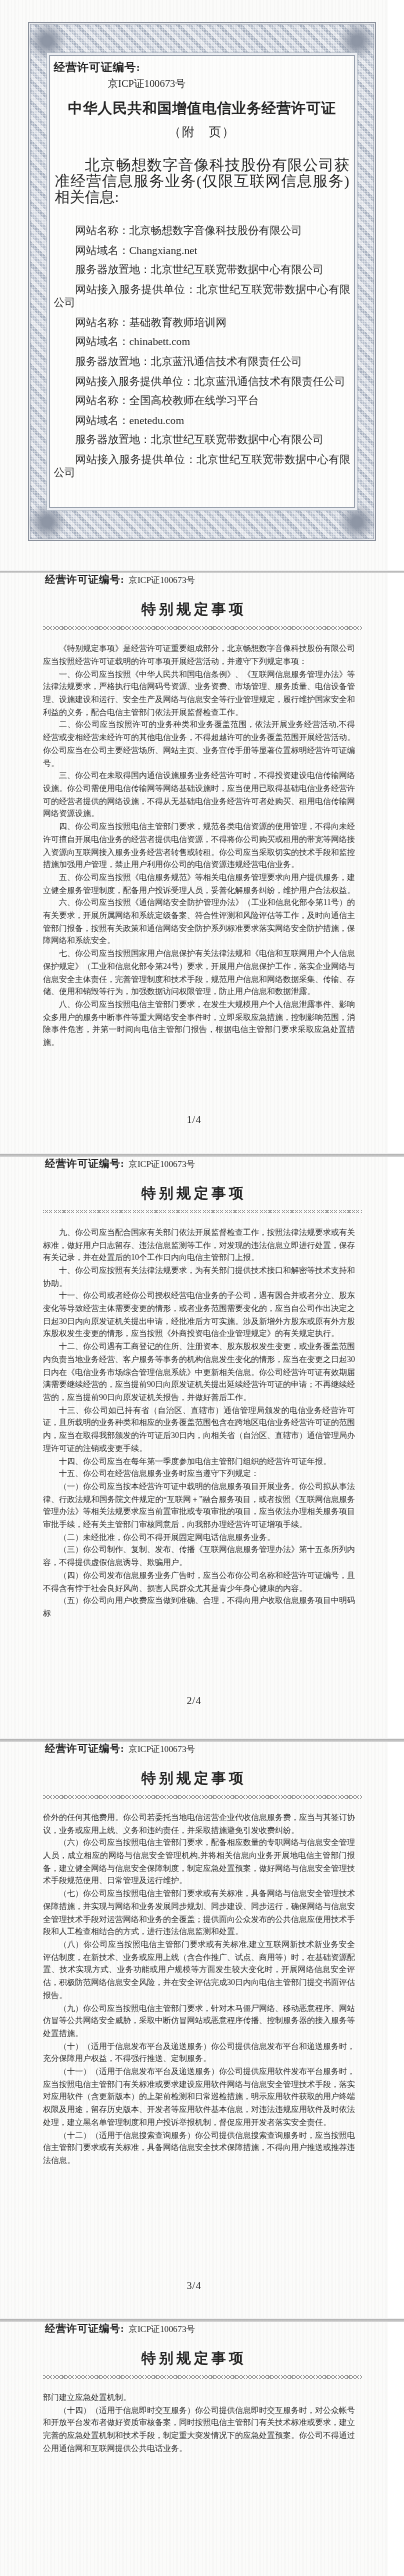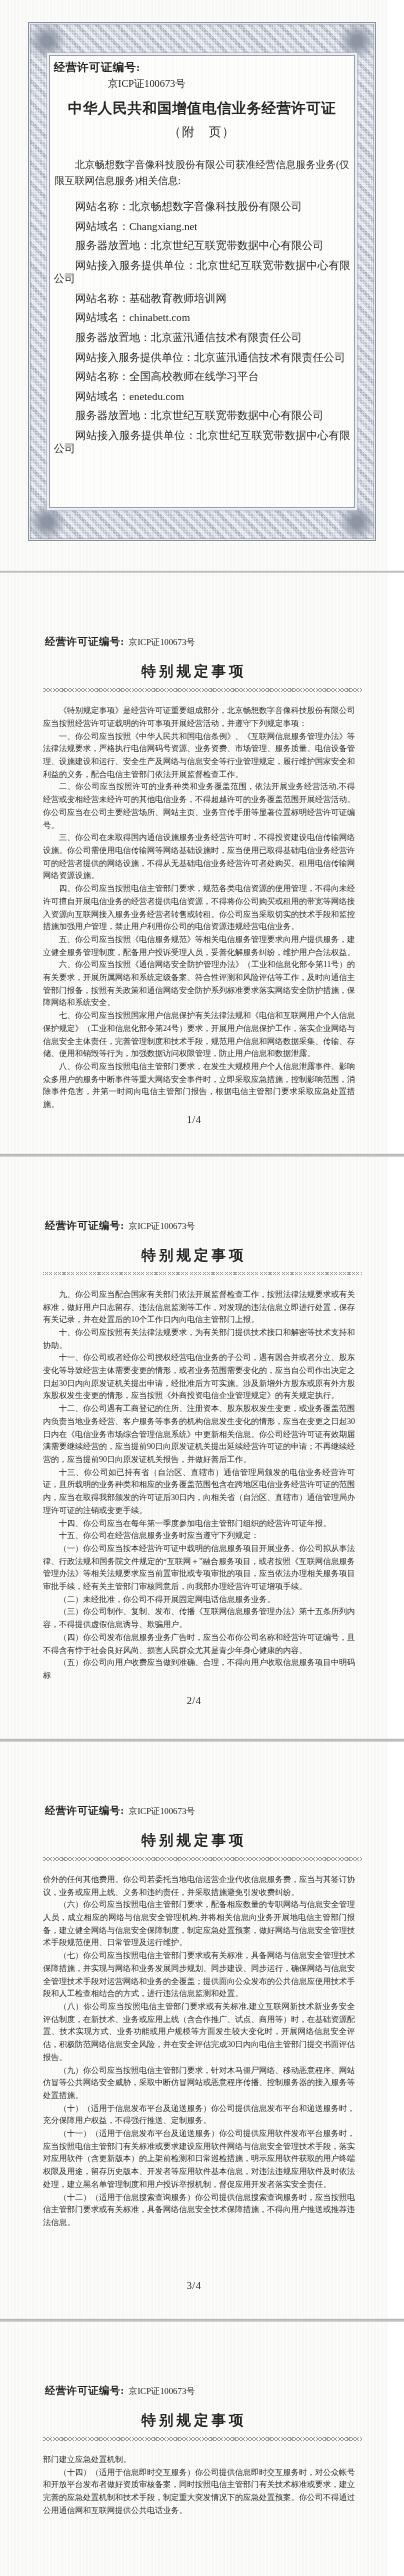--- a/index.html
+++ b/index.html
@@ -22,26 +22,26 @@
   .corner.tl{left:-2.1px;top:-2.1px}.corner.tr{right:-2.1px;top:-2.1px}
   .corner.bl{left:-2.1px;bottom:-2.1px}.corner.br{right:-2.1px;bottom:-2.1px}
   .cert-inner{position:absolute;left:19.6px;right:19.6px;top:32px;bottom:32px;background:#fdfdfc;
       border:0.5px solid #98a0ac;box-shadow:0 0 0 2.1px #eceef2, 0 0 0 2.6px #aab1bd;
       padding:3.1px 4.1px 0;box-sizing:border-box;
       background-image:repeating-linear-gradient(90deg,rgba(0,0,0,0.012) 0 1.5px,rgba(0,0,0,0) 1.5px 3.6px);}
   .lic-label-1{font-size:11.3px;font-weight:bold;letter-spacing:0.5px;margin-top:1px;}
   .lic-no-1{font-size:10.3px;margin:1.5px 0 0 54px;font-family:"Liberation Serif","DejaVu Serif",serif;}
   .cert-title{margin:8.2px 0 0;text-align:center;font-size:14.4px;font-weight:bold;letter-spacing:0.5px;}
   .cert-sub{margin-top:6.7px;text-align:center;font-size:12.4px;font-weight:normal;letter-spacing:1px;}
-  .cert-intro{margin:15.5px 1px 0;font-size:10px;line-height:16px;text-indent:2em;text-align:justify;}
-  .cert-fields{margin-top:11px;}
+  .cert-intro{margin:15.5px 1px 0;font-size:15px;line-height:16px;text-indent:2em;text-align:justify;}
+  .cert-fields{margin-top:19px;}
   .cert-fields p{margin:6.2px 0 0;font-size:10.8px;line-height:13.4px;text-indent:2em;text-align:justify;}
 
   
-  .phead{padding-top:62px;}
+  .phead{}
   .plic{margin-left:45px;font-size:10.3px;}
   .plic .lbl{font-weight:bold;letter-spacing:0.5px;}
   .plic .num{font-size:8.8px;margin-left:4.1px;}
   .ptitle{margin-top:13px;text-align:center;font-size:14.4px;font-weight:bold;letter-spacing:3.1px;}
   .zigzag{margin:7.2px 0 0 43px;width:319px;height:3.6px;opacity:.85;
       background:
         repeating-linear-gradient(135deg,#8f8f8f 0 0.8px,rgba(0,0,0,0) 0.8px 3.1px),
         repeating-linear-gradient(45deg,#8f8f8f 0 0.8px,rgba(0,0,0,0) 0.8px 3.1px);}
   .pbody{margin:13.4px 33px 0 43px;font-size:8px;line-height:12.7px;text-align:justify;}
   .pbody p{margin:0;text-indent:2em;}

